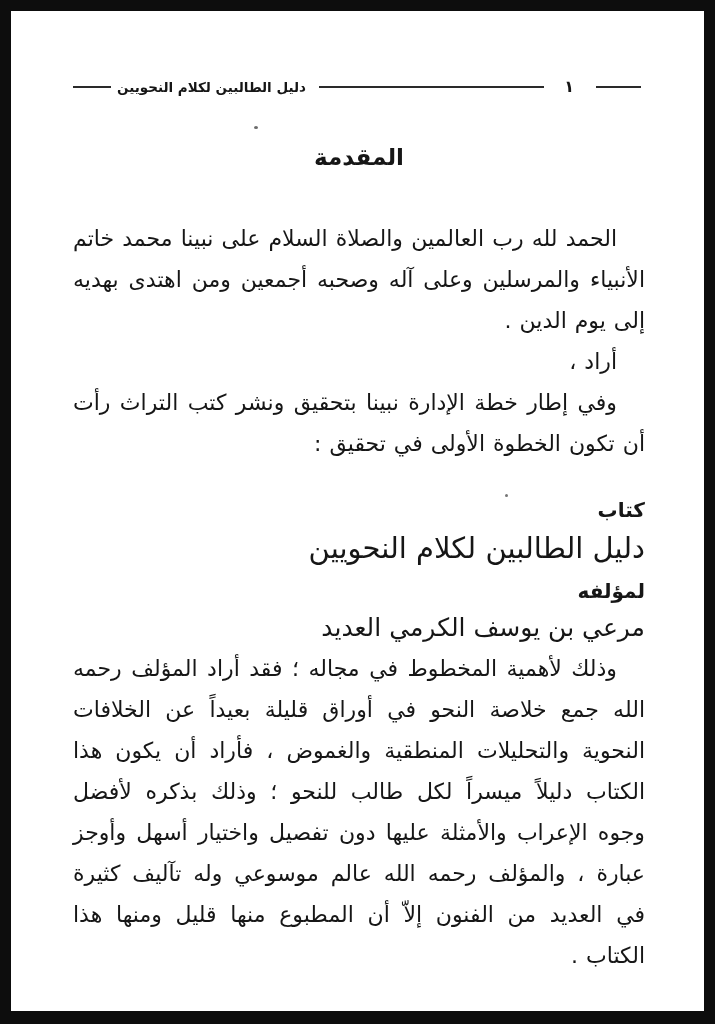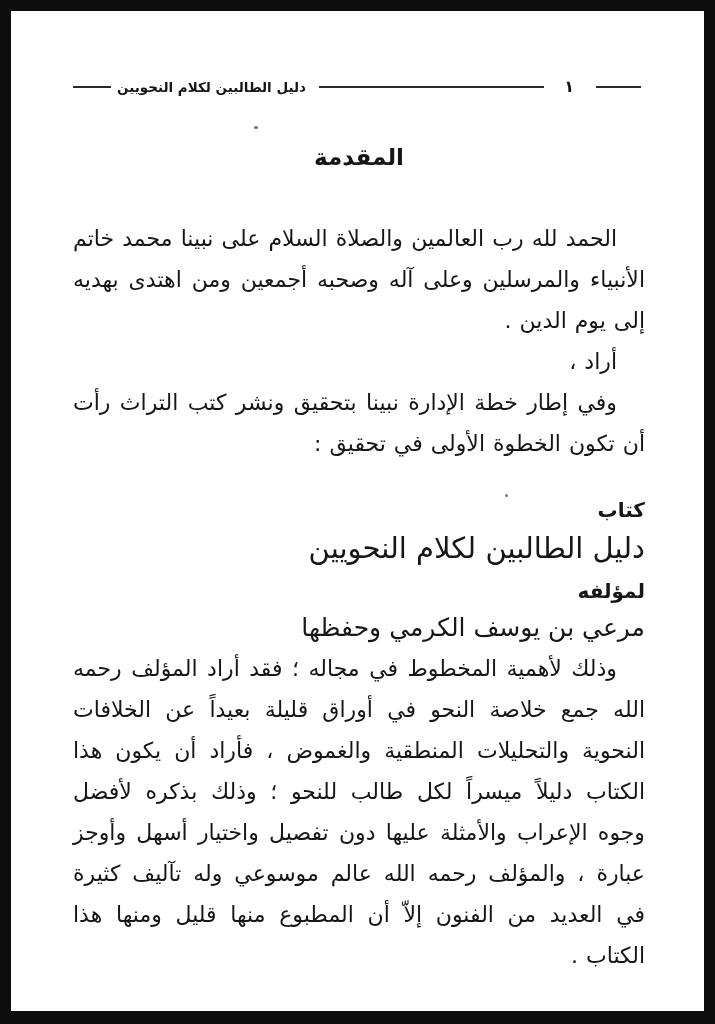--- a/index.html
+++ b/index.html
@@ -148,21 +148,21 @@
 
       <p class="para no-justify">أراد ،</p>
 
 
       <p class="para">وفي إطار خطة الإدارة نبينا بتحقيق ونشر كتب التراث رأت أن تكون الخطوة الأولى في تحقيق :</p>
 
       <div class="book-block">
         <div class="book-label">كتاب</div>
         <div class="book-title">دليل الطالبين لكلام النحويين</div>
         <div class="author-label">لمؤلفه</div>
-        <div class="author-name">مرعي بن يوسف الكرمي وحفظها</div>
+        <div class="author-name">مرعي بن يوسف الكرمي العديد</div>
       </div>
 
       <p class="para last-para">وذلك لأهمية المخطوط في مجاله ؛ فقد أراد المؤلف رحمه الله جمع خلاصة النحو في أوراق قليلة بعيداً عن الخلافات النحوية والتحليلات المنطقية والغموض ، فأراد أن يكون هذا الكتاب دليلاً ميسراً لكل طالب للنحو ؛ وذلك بذكره لأفضل وجوه الإعراب والأمثلة عليها دون تفصيل واختيار أسهل وأوجز عبارة ، والمؤلف رحمه الله عالم موسوعي وله تآليف كثيرة في العديد من الفنون إلاّ أن المطبوع منها قليل ومنها هذا الكتاب .</p>
     </div>
 
     <div class="speck s1"></div>
     <div class="speck s2"></div>
 
   </div>
 </div>

